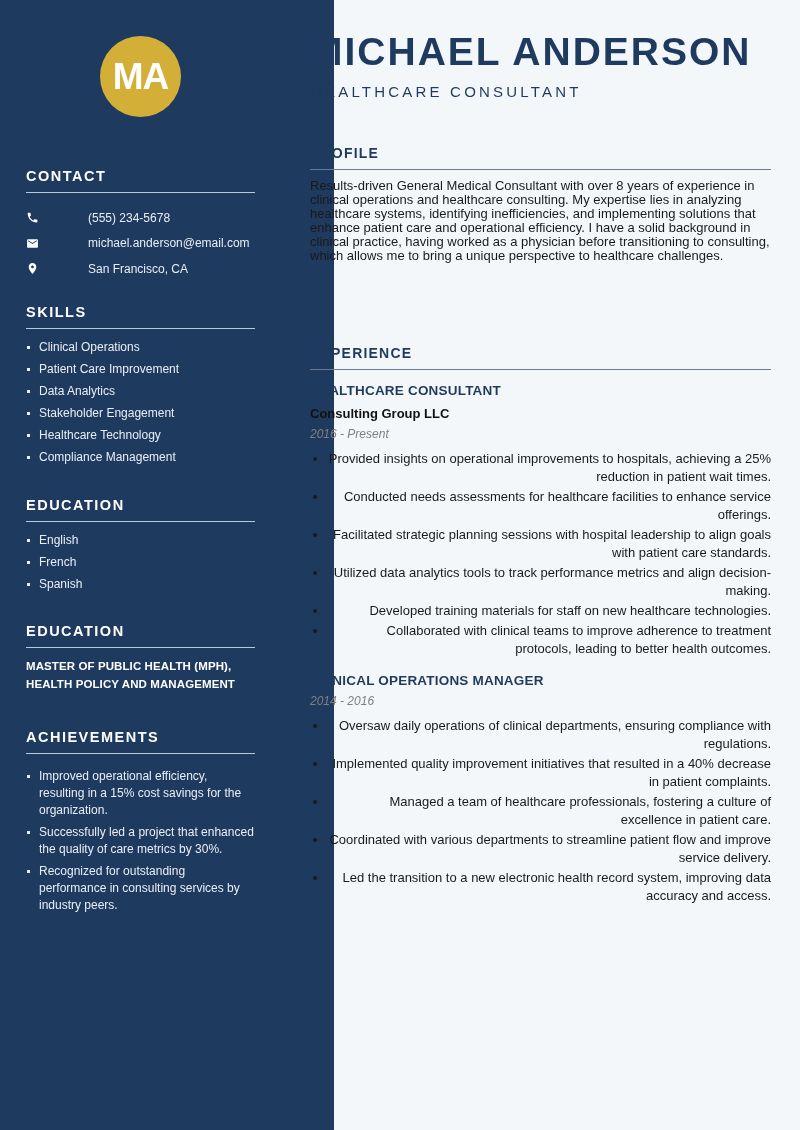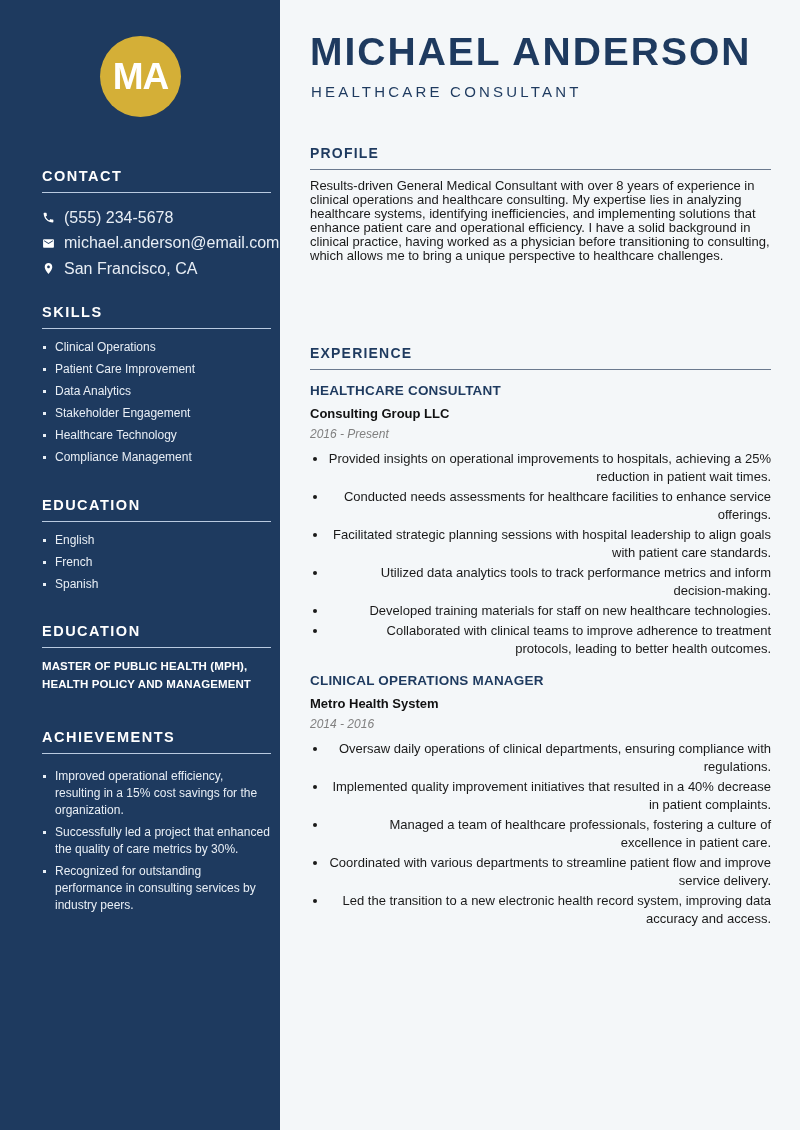--- a/index.html
+++ b/index.html
@@ -13,21 +13,21 @@
       background: #F4F7F9;
       position: relative;
     }
     .page {
       display: flex;
       width: 800px;
       height: 1130px;
     }
     
     .sidebar {
-      width: 280px;
+      width: 334px;
       height: 1130px;
       background: #1E3A5F;
       color: #FFFFFF;
       padding: 0 26px 0 26px;
       position: relative;
     }
     .avatar {
       position: absolute;
       left: 100px;
       top: 36px;
@@ -38,41 +38,42 @@
       display: flex;
       align-items: center;
       justify-content: center;
       color: #FFFFFF;
       font-weight: 700;
       font-size: 37px;
       letter-spacing: -1px;
     }
     .side-section {
       position: absolute;
-      left: 42px;
+      left: 26px;
       width: 229px;
     }
     .side-heading {
       font-size: 14.5px;
       font-weight: 700;
       letter-spacing: 1.5px;
       color: #FFFFFF;
       padding-bottom: 8px;
       border-bottom: 1.5px solid #B9CAE0;
     }
     .contact-list {
       list-style: none;
       margin-top: 12px;
     }
     .contact-list li {
       display: flex;
       align-items: center;
       height: 25.5px;
-      font-size: 16px;
+      font-size: 12px;
       color: #E8EEF5;
+      gap: 40px;
     }
     .contact-list .icon {
       width: 13px;
       height: 13px;
       margin-right: 9px;
       display: inline-flex;
       align-items: center;
       justify-content: center;
     }
     .contact-list .icon svg { width: 13px; height: 13px; fill: #FFFFFF; }
@@ -292,29 +293,28 @@
   <h2 class="main-heading">EXPERIENCE</h2>
 
   <div style="margin-top:12px;">
     <div class="job-title">HEALTHCARE CONSULTANT</div>
     <div class="job-company">Consulting Group LLC</div>
     <div class="job-dates">2016 - Present</div>
     <ul class="job-bullets">
       <li>Provided insights on operational improvements to hospitals, achieving a 25% reduction in patient wait times.</li>
       <li>Conducted needs assessments for healthcare facilities to enhance service offerings.</li>
       <li>Facilitated strategic planning sessions with hospital leadership to align goals with patient care standards.</li>
-      <li>Utilized data analytics tools to track performance metrics and inform decision-making.</li>
+      <li>Utilized data analytics tools to track performance metrics and align decision-making.</li>
       <li>Developed training materials for staff on new healthcare technologies.</li>
       <li>Collaborated with clinical teams to improve adherence to treatment protocols, leading to better health outcomes.</li>
     </ul>
   </div>
 
   <div style="margin-top:14px;">
     <div class="job-title">CLINICAL OPERATIONS MANAGER</div>
-    <div class="job-company">Metro Health System</div>
     <div class="job-dates">2014 - 2016</div>
     <ul class="job-bullets">
       <li>Oversaw daily operations of clinical departments, ensuring compliance with regulations.</li>
       <li>Implemented quality improvement initiatives that resulted in a 40% decrease in patient complaints.</li>
       <li>Managed a team of healthcare professionals, fostering a culture of excellence in patient care.</li>
       <li>Coordinated with various departments to streamline patient flow and improve service delivery.</li>
       <li>Led the transition to a new electronic health record system, improving data accuracy and access.</li>
     </ul>
   </div>
 </section>

